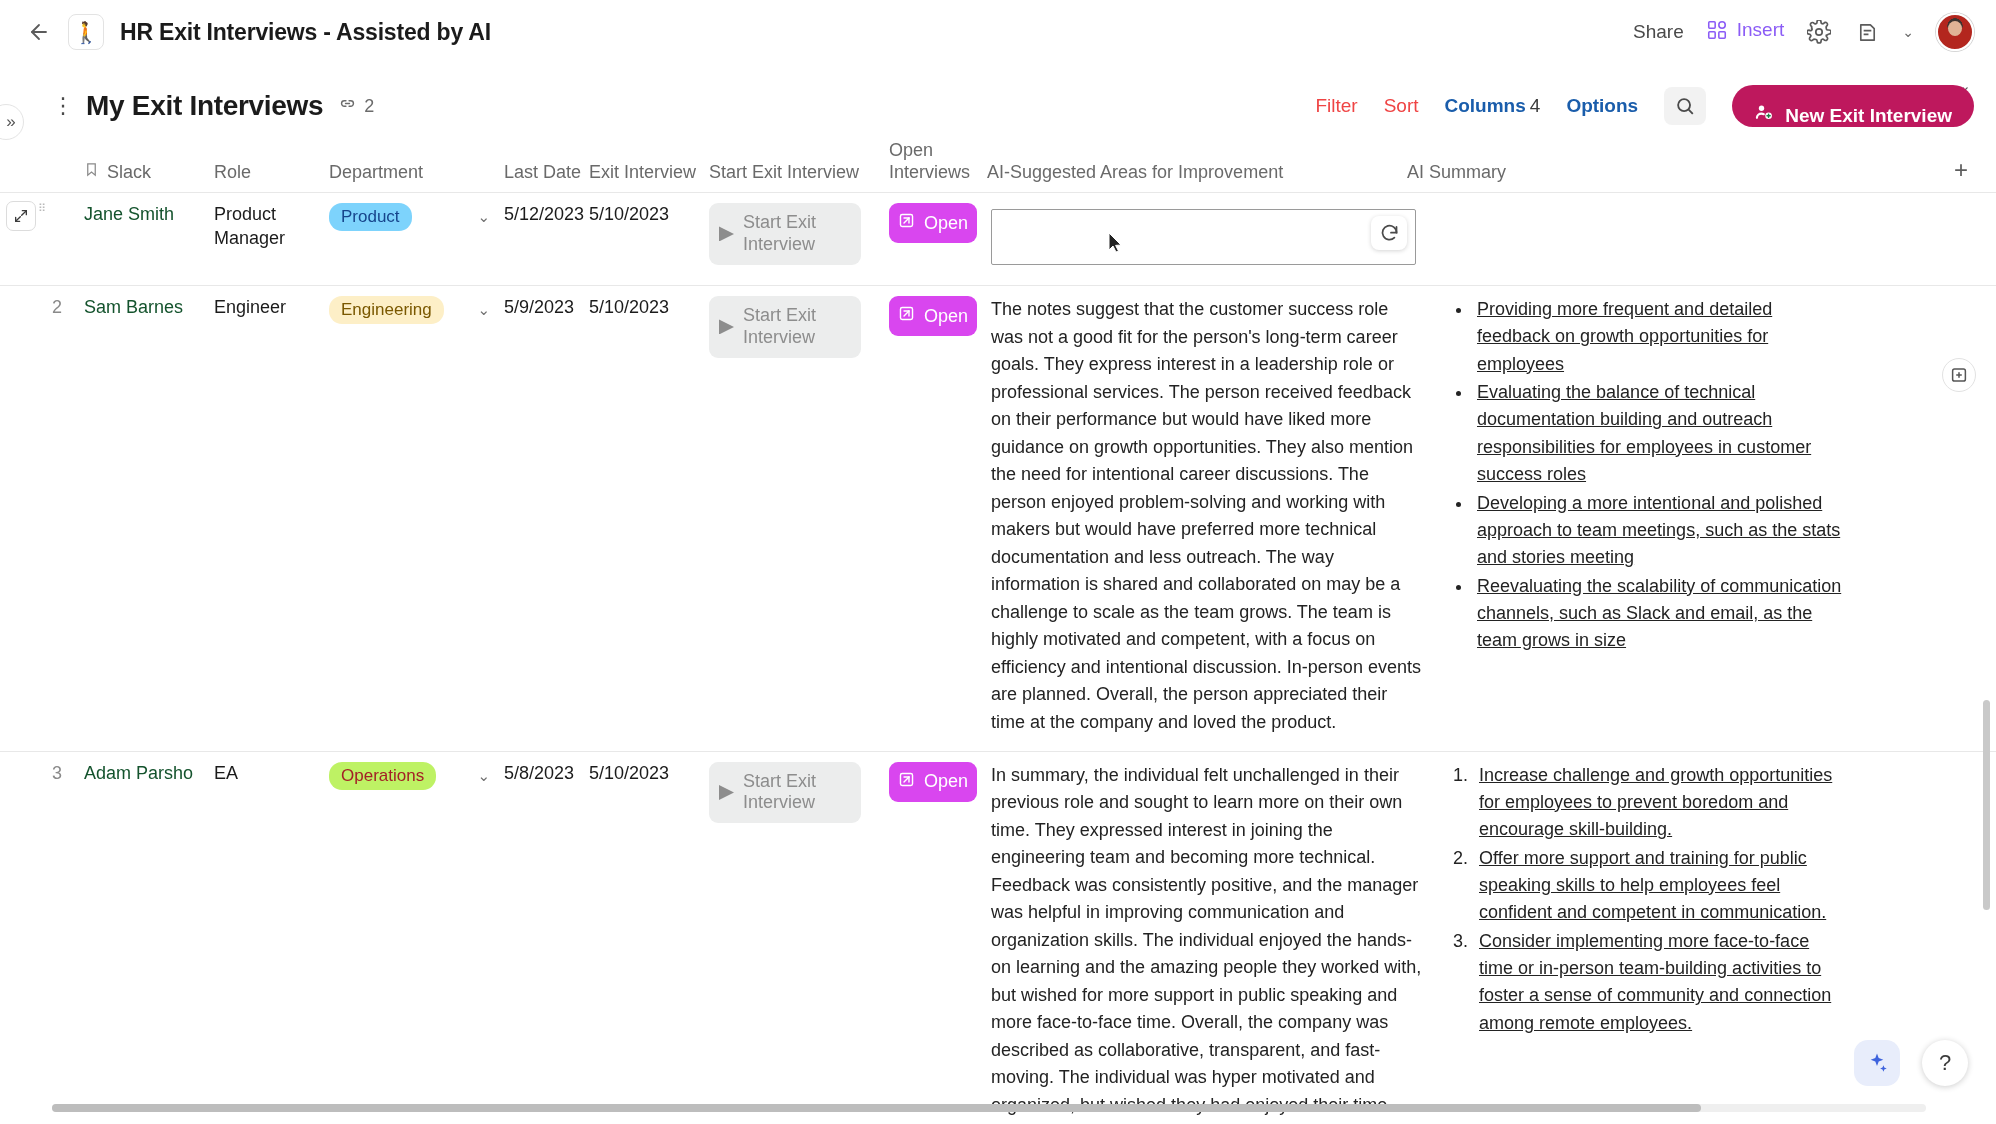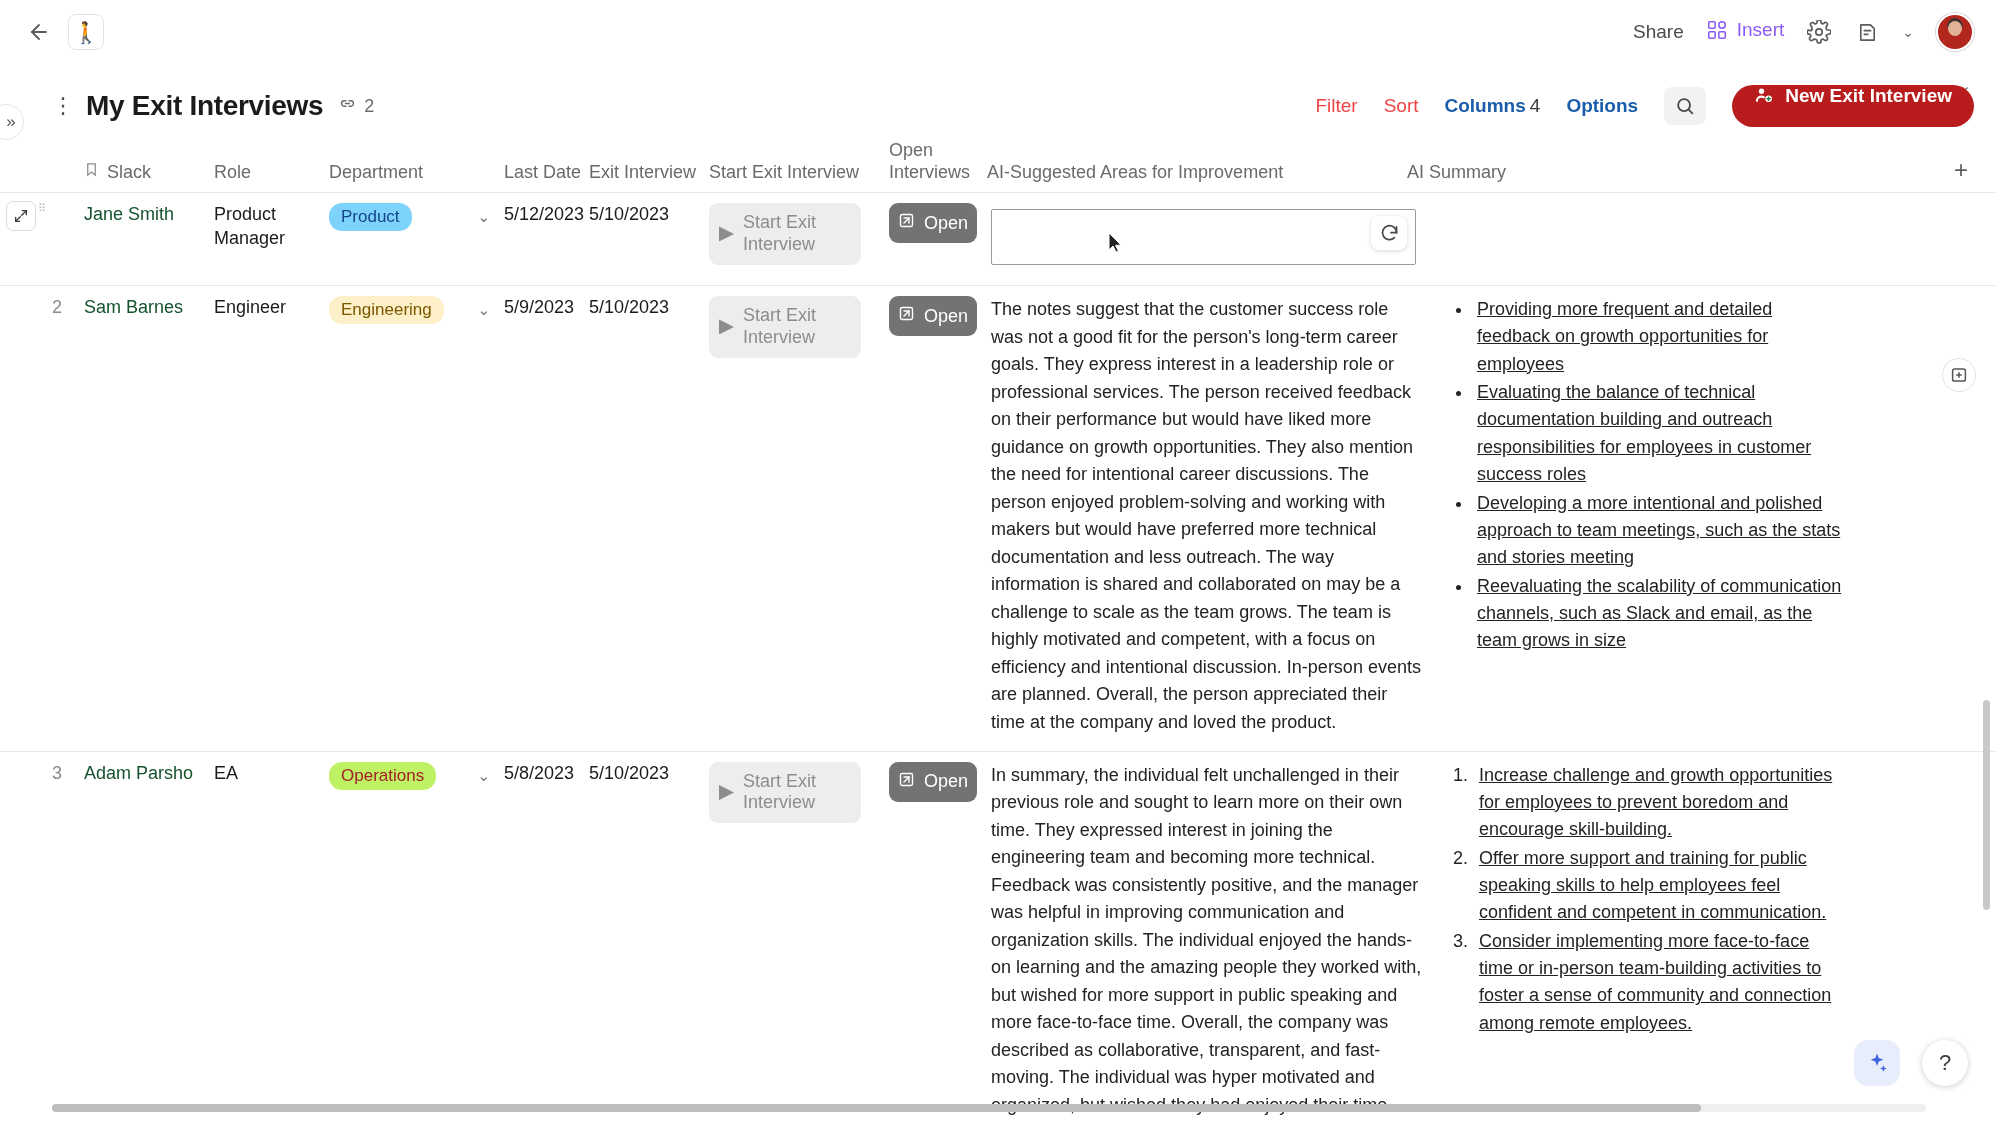--- a/index.html
+++ b/index.html
@@ -70,22 +70,22 @@
   .link-chip { display: flex; align-items: center; gap: 7px; margin-left: 15px; color: #6b6b6b; font-size: 18px; cursor: pointer; }
   .viewbar-right { margin-left: auto; display: flex; align-items: center; gap: 26px; }
   .vb-muted { font-size: 19px; color: #ef4444; cursor: pointer; }
   .vb-blue { font-size: 19px; color: #1a5dab; font-weight: bold; cursor: pointer; }
   .vb-blue .cnt { font-weight: normal; color: #3c3c3c; margin-left: 4px; }
   .search-btn {
     width: 42px; height: 38px; border-radius: 8px; background: #f2f2f2;
     display: flex; align-items: center; justify-content: center; cursor: pointer; color:#4a4a4a;
   }
   .primary-btn {
-    height: 42px; border-radius: 21px; background: #b91c1c; color: #fff;
-    display: flex; align-items: flex-start; gap: 11px; padding: 0 22px;
+    height: 42px; border-radius: 21px; background: #be185d; color: #fff;
+    display: flex; align-items: flex-end; gap: 11px; padding: 0 22px;
     font-size: 19px; font-weight: bold; cursor: pointer; border: none; white-space: nowrap;
   }
 
   
   .table-wrap { position: absolute; top: 140px; left: 0; right: 0; bottom: 0; overflow: hidden; }
   .thead {
     display: flex; align-items: flex-end; height: 52px; padding-left: 52px;
     color: #6a6a6a; font-size: 18px;
   }
   .th { padding-bottom: 8px; line-height: 1.22; flex: 0 0 auto; }
@@ -127,21 +127,21 @@
 
   .btn-start {
     display: flex; align-items: center; gap: 9px; background: #eceded; color: #8d8d8d;
     border-radius: 9px; padding: 9px 12px 9px 10px; font-size: 18px; line-height: 1.22;
     width: 152px; cursor: pointer; border: none; text-align: left;
   }
   .play-ico { width: 15px; height: 15px; background:#8d8d8d; display:inline-block; flex:0 0 auto;
               clip-path: polygon(0 0, 100% 50%, 0 100%); }
   .btn-open {
     display: flex; align-items: center; justify-content: center; gap: 9px;
-    background: #737373; color: #fff; border-radius: 9px; padding: 9px 16px;
+    background: #d946ef; color: #fff; border-radius: 9px; padding: 9px 16px;
     font-size: 18px; cursor: pointer; border: none; width: 88px;
   }
 
   .ai-cell { font-size: 18px; line-height: 1.53; color: #232323; padding: 10px 18px 14px 4px; }
   .ai-empty {
     border: 1px solid #9a9a9a; border-radius: 2px; height: 56px;
     position: relative; margin: 6px 8px 6px 0; background: #fff;
   }
   .refresh-btn {
     position: absolute; right: 8px; top: 6px; width: 36px; height: 34px;
@@ -184,20 +184,21 @@
   <div class="topbar">
     <div class="back-arrow">
       <svg width="24" height="24" viewBox="0 0 24 24" fill="none" stroke="currentColor" stroke-width="1.8" stroke-linecap="round" stroke-linejoin="round">
           <path d="M19 12H5"></path>
           <path d="M12 19l-7-7 7-7"></path>
         </svg>
     </div>
     <div class="doc-icon">
       <span>🚶</span>
     </div>
+    <div class="doc-title">HR Exit Interviews - Assisted by AI</div>
 
     <div class="topbar-right">
       <div class="tb-link">Share</div>
       <div class="tb-insert">
         <span>
           <svg width="22" height="22" viewBox="0 0 24 24" fill="none" stroke="currentColor" stroke-width="1.7">
               <rect x="3" y="3" width="7" height="7" rx="1"></rect>
               <circle cx="17.5" cy="6.5" r="3.5"></circle>
               <rect x="3" y="14" width="7" height="7" rx="1"></rect>
               <rect x="14" y="14" width="7" height="7" rx="1"></rect>

